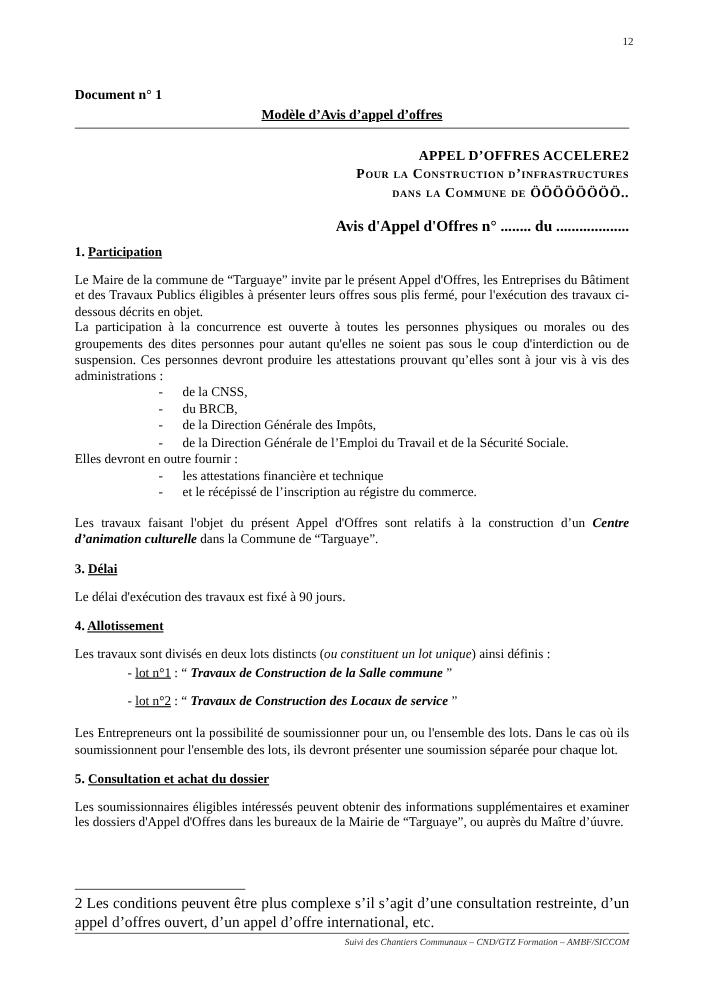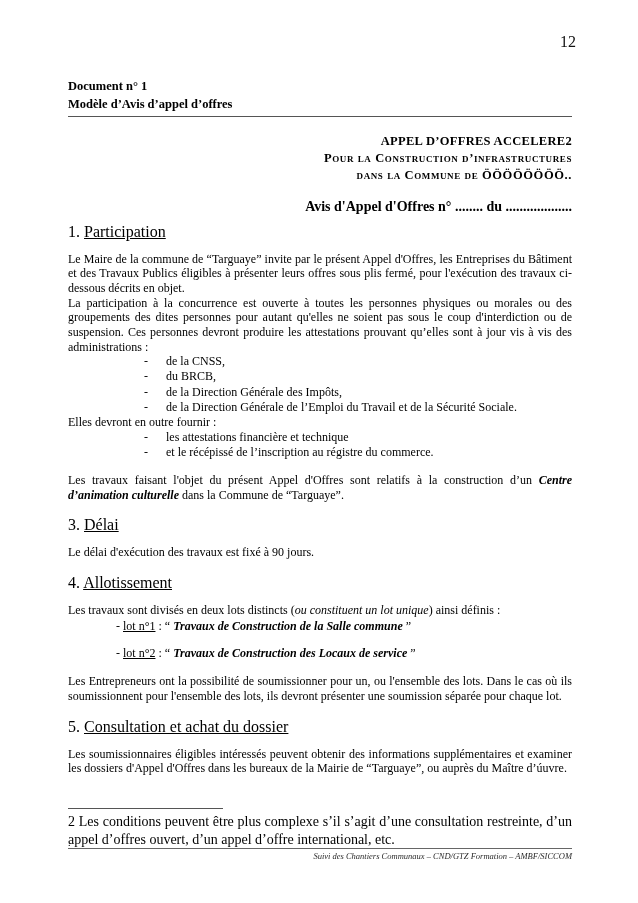--- a/index.html
+++ b/index.html
@@ -16,43 +16,44 @@
     color: #000000;
     box-sizing: border-box;
     overflow: hidden;
   }
 
   
   .page-number {
     position: absolute;
     right: 62px;
     top: 34px;
-    font-size: 16px;
+    font-size: 10px;
     line-height: 1;
     color: #111;
   }
 
   
   .doc-header {
     position: absolute;
     left: 68px;
     top: 79px;
     width: 504px;
   }
   .doc-label {
     font-size: 12.5px;
     font-weight: bold;
     line-height: 1.25;
   }
   .doc-subtitle {
     font-size: 12.5px;
     font-weight: bold;
-    text-align: left;
+    text-align: center;
     margin-top: 2px;
     line-height: 1.25;
+    text-decoration: underline;
   }
   .header-rule {
     border: 0;
     border-top: 1.6px solid #555;
     margin: 4px 0 0 0;
     width: 100%;
   }
 
   
   .title-block {
@@ -83,22 +84,22 @@
   }
 
   
   .body-block {
     position: absolute;
     left: 68px;
     top: 222px;
     width: 504px;
   }
   .sec-head {
-    font-size: 16px;
-    font-weight: normal;
+    font-size: 12px;
+    font-weight: bold;
     margin: 0 0 9px 0;
     line-height: 1.3;
   }
   .sec-head .u {
     text-decoration: underline;
   }
   p.para {
     font-size: 12px;
     line-height: 1.22;
     text-align: justify;

